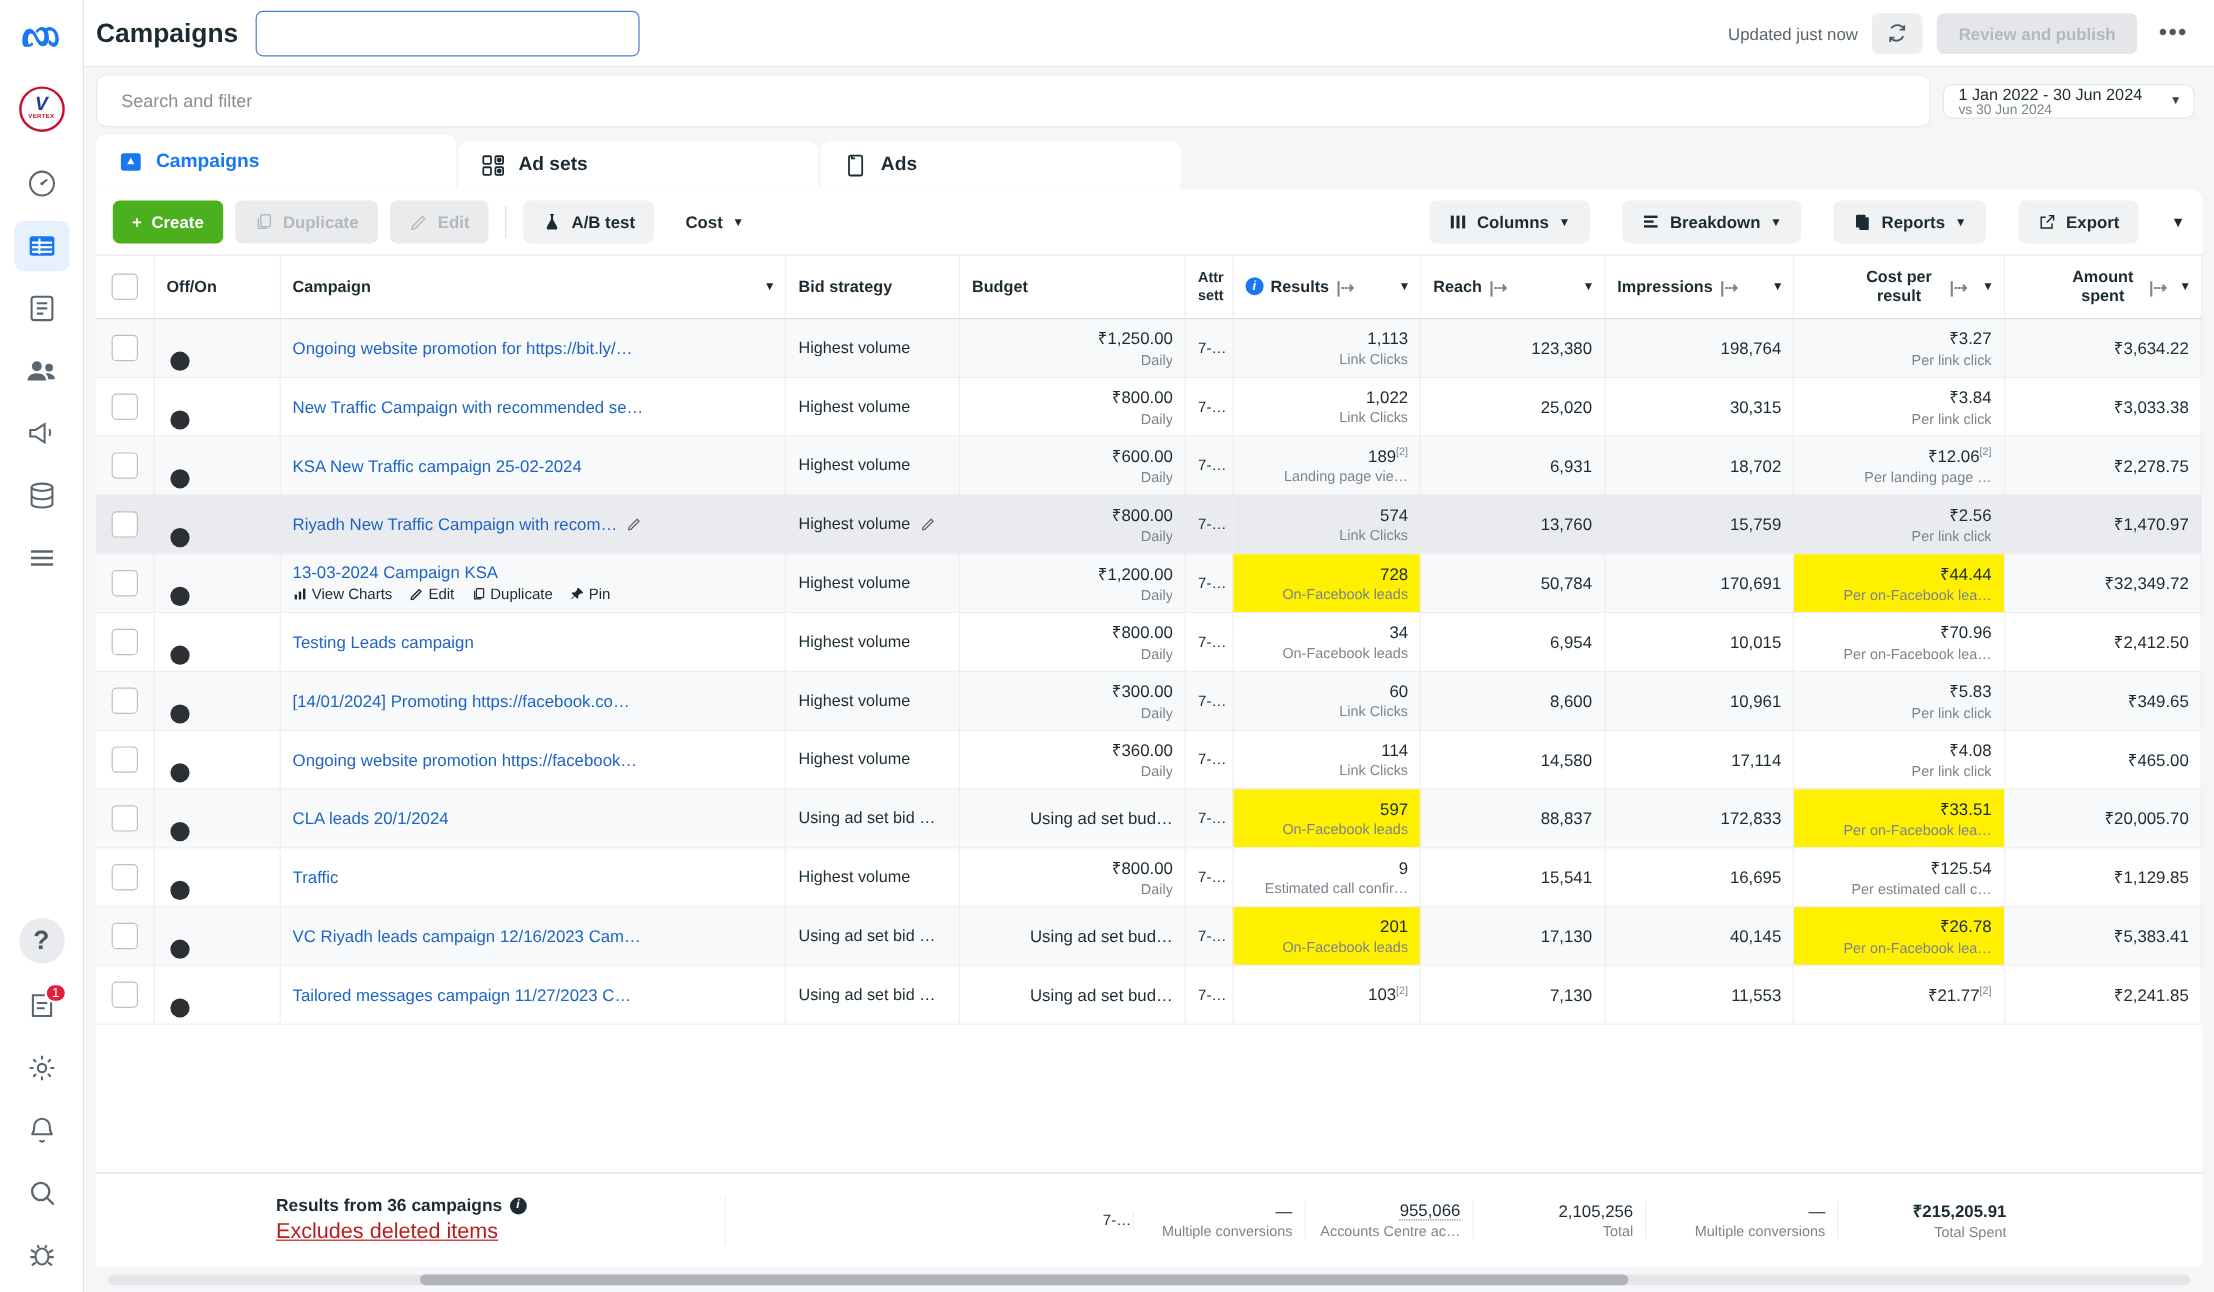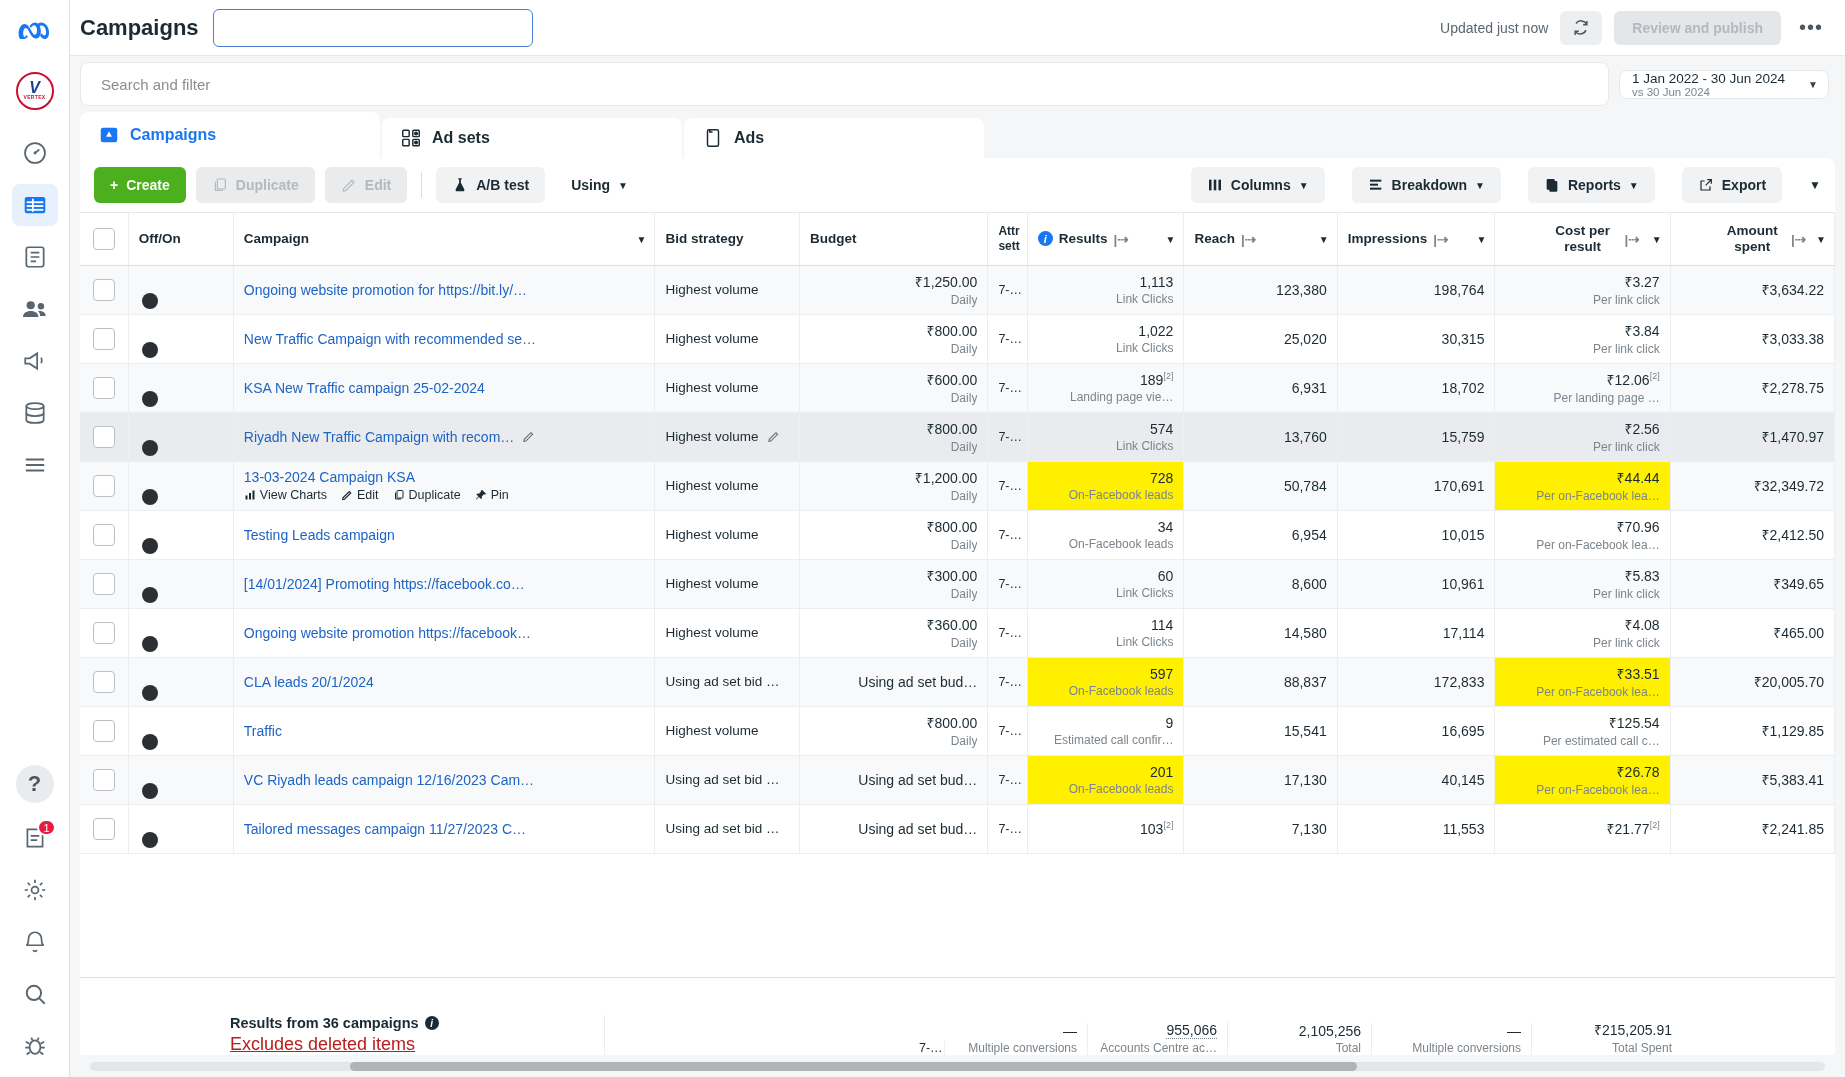--- a/index.html
+++ b/index.html
@@ -162,21 +162,21 @@
   .cell-stack { display: flex; flex-direction: column; justify-content: center; height: 100%; }
   .hl { background: #fff000; }
   .row-alt { background: #f8f9fa; }
   .row-hover { background: #e9ebee; }
   .bid-ell { white-space: nowrap; overflow: hidden; text-overflow: ellipsis; }
   .attr-cell { font-size: 12.5px; color: #1c2b33; }
 
   
   .summary-bar {
     position: absolute; left: 0; right: 0; bottom: 0; background: #fff;
-    border-top: 1px solid #dadde1; height: 78px; display: flex; align-items: flex-end;
+    border-top: 1px solid #dadde1; height: 78px; display: flex; align-items: center;
   }
   .sum-cell { border-right: 1px solid #eceef0; padding: 0 10px; display: flex; flex-direction: column; justify-content: center; }
   .sum-title { font-size: 14.5px; font-weight: bold; color: #1c2b33; display: flex; align-items: center; gap: 6px; }
   .sum-note { font-size: 18px; color: #b91c1c; margin-top: 3px; text-decoration: underline; }
   .info-i {
     width: 14px; height: 14px; border-radius: 50%; background: #1c2b33; color: #fff;
     font-size: 10px; display: inline-flex; align-items: center; justify-content: center; font-style: italic; font-weight: bold;
   }
   .info-b {
     width: 15px; height: 15px; border-radius: 50%; background: #1877f2; color: #fff;
@@ -367,21 +367,21 @@
           <span>Edit</span>
         </button>
         <div class="divider-v"></div>
         <button class="btn btn-light">
           <svg width="16" height="16" viewBox="0 0 24 24" fill="#1c2b33">
               <path d="M9.5 2h5v1.7h-1.2v5.1l5.1 9.4c.8 1.5-.2 3.3-1.9 3.3H7.5c-1.7 0-2.7-1.8-1.9-3.3l5.1-9.4V3.7H9.5z"></path>
             </svg>
           <span>A/B test</span>
         </button>
         <button class="btn btn-plain">
-          <span>Using</span>
+          <span>Cost</span>
           <span class="caret">▼</span>
         </button>
 
         <div class="toolbar-right">
           <button class="btn btn-light">
             <svg width="16" height="16" viewBox="0 0 24 24" fill="#1c2b33">
                 <rect x="3" y="4" width="3.8" height="16"></rect>
                 <rect x="10.1" y="4" width="3.8" height="16"></rect>
                 <rect x="17.2" y="4" width="3.8" height="16"></rect>
               </svg>
@@ -1069,21 +1069,21 @@
           </div>
           <div class="sum-cell c-impr">
             <div class="num">2,105,256</div>
             <div class="sub">Total</div>
           </div>
           <div class="sum-cell c-cpr">
             <div class="num">—</div>
             <div class="sub">Multiple conversions</div>
           </div>
           <div class="sum-cell c-spent" style="border-right:none;">
-            <div class="num" style="font-weight:normal;">₹215,205.91</div>
+            <div class="num" style="font-weight:bold;">₹215,205.91</div>
             <div class="sub">Total Spent</div>
           </div>
         </div>
       </div>
 
       <div class="hscroll">
         <div class="hscroll-track">
           <div class="hscroll-thumb"></div>
         </div>
       </div>

